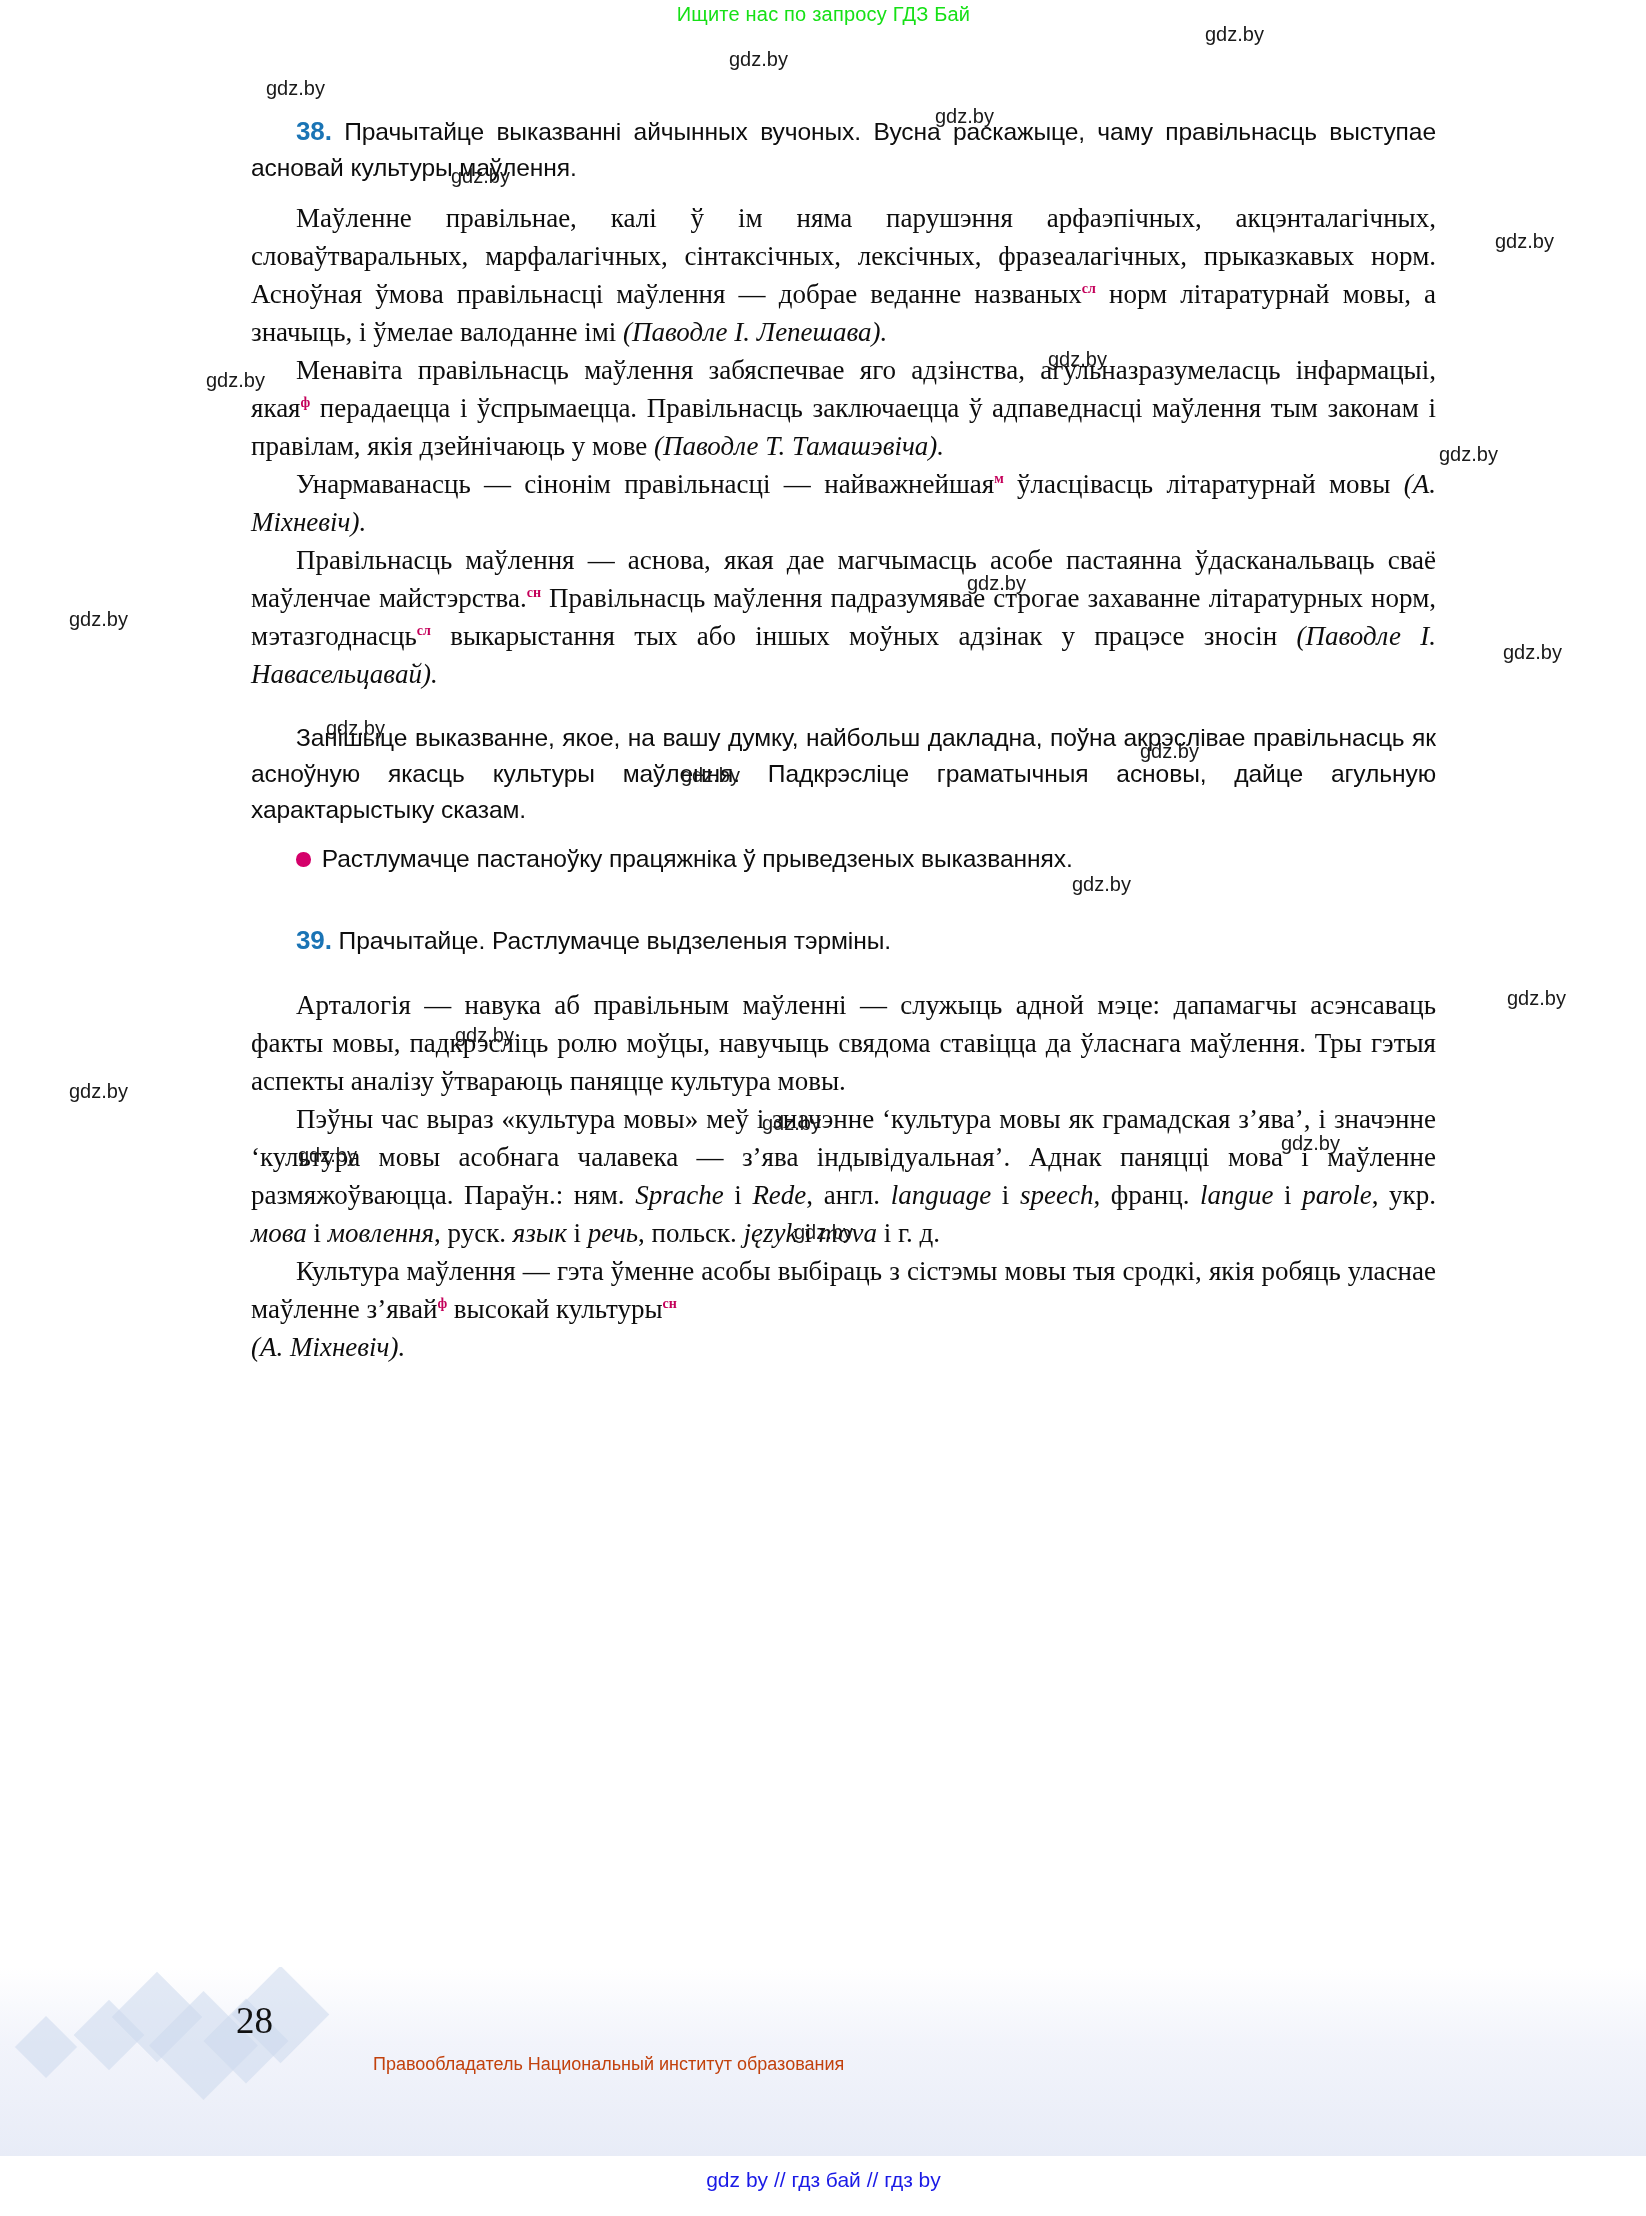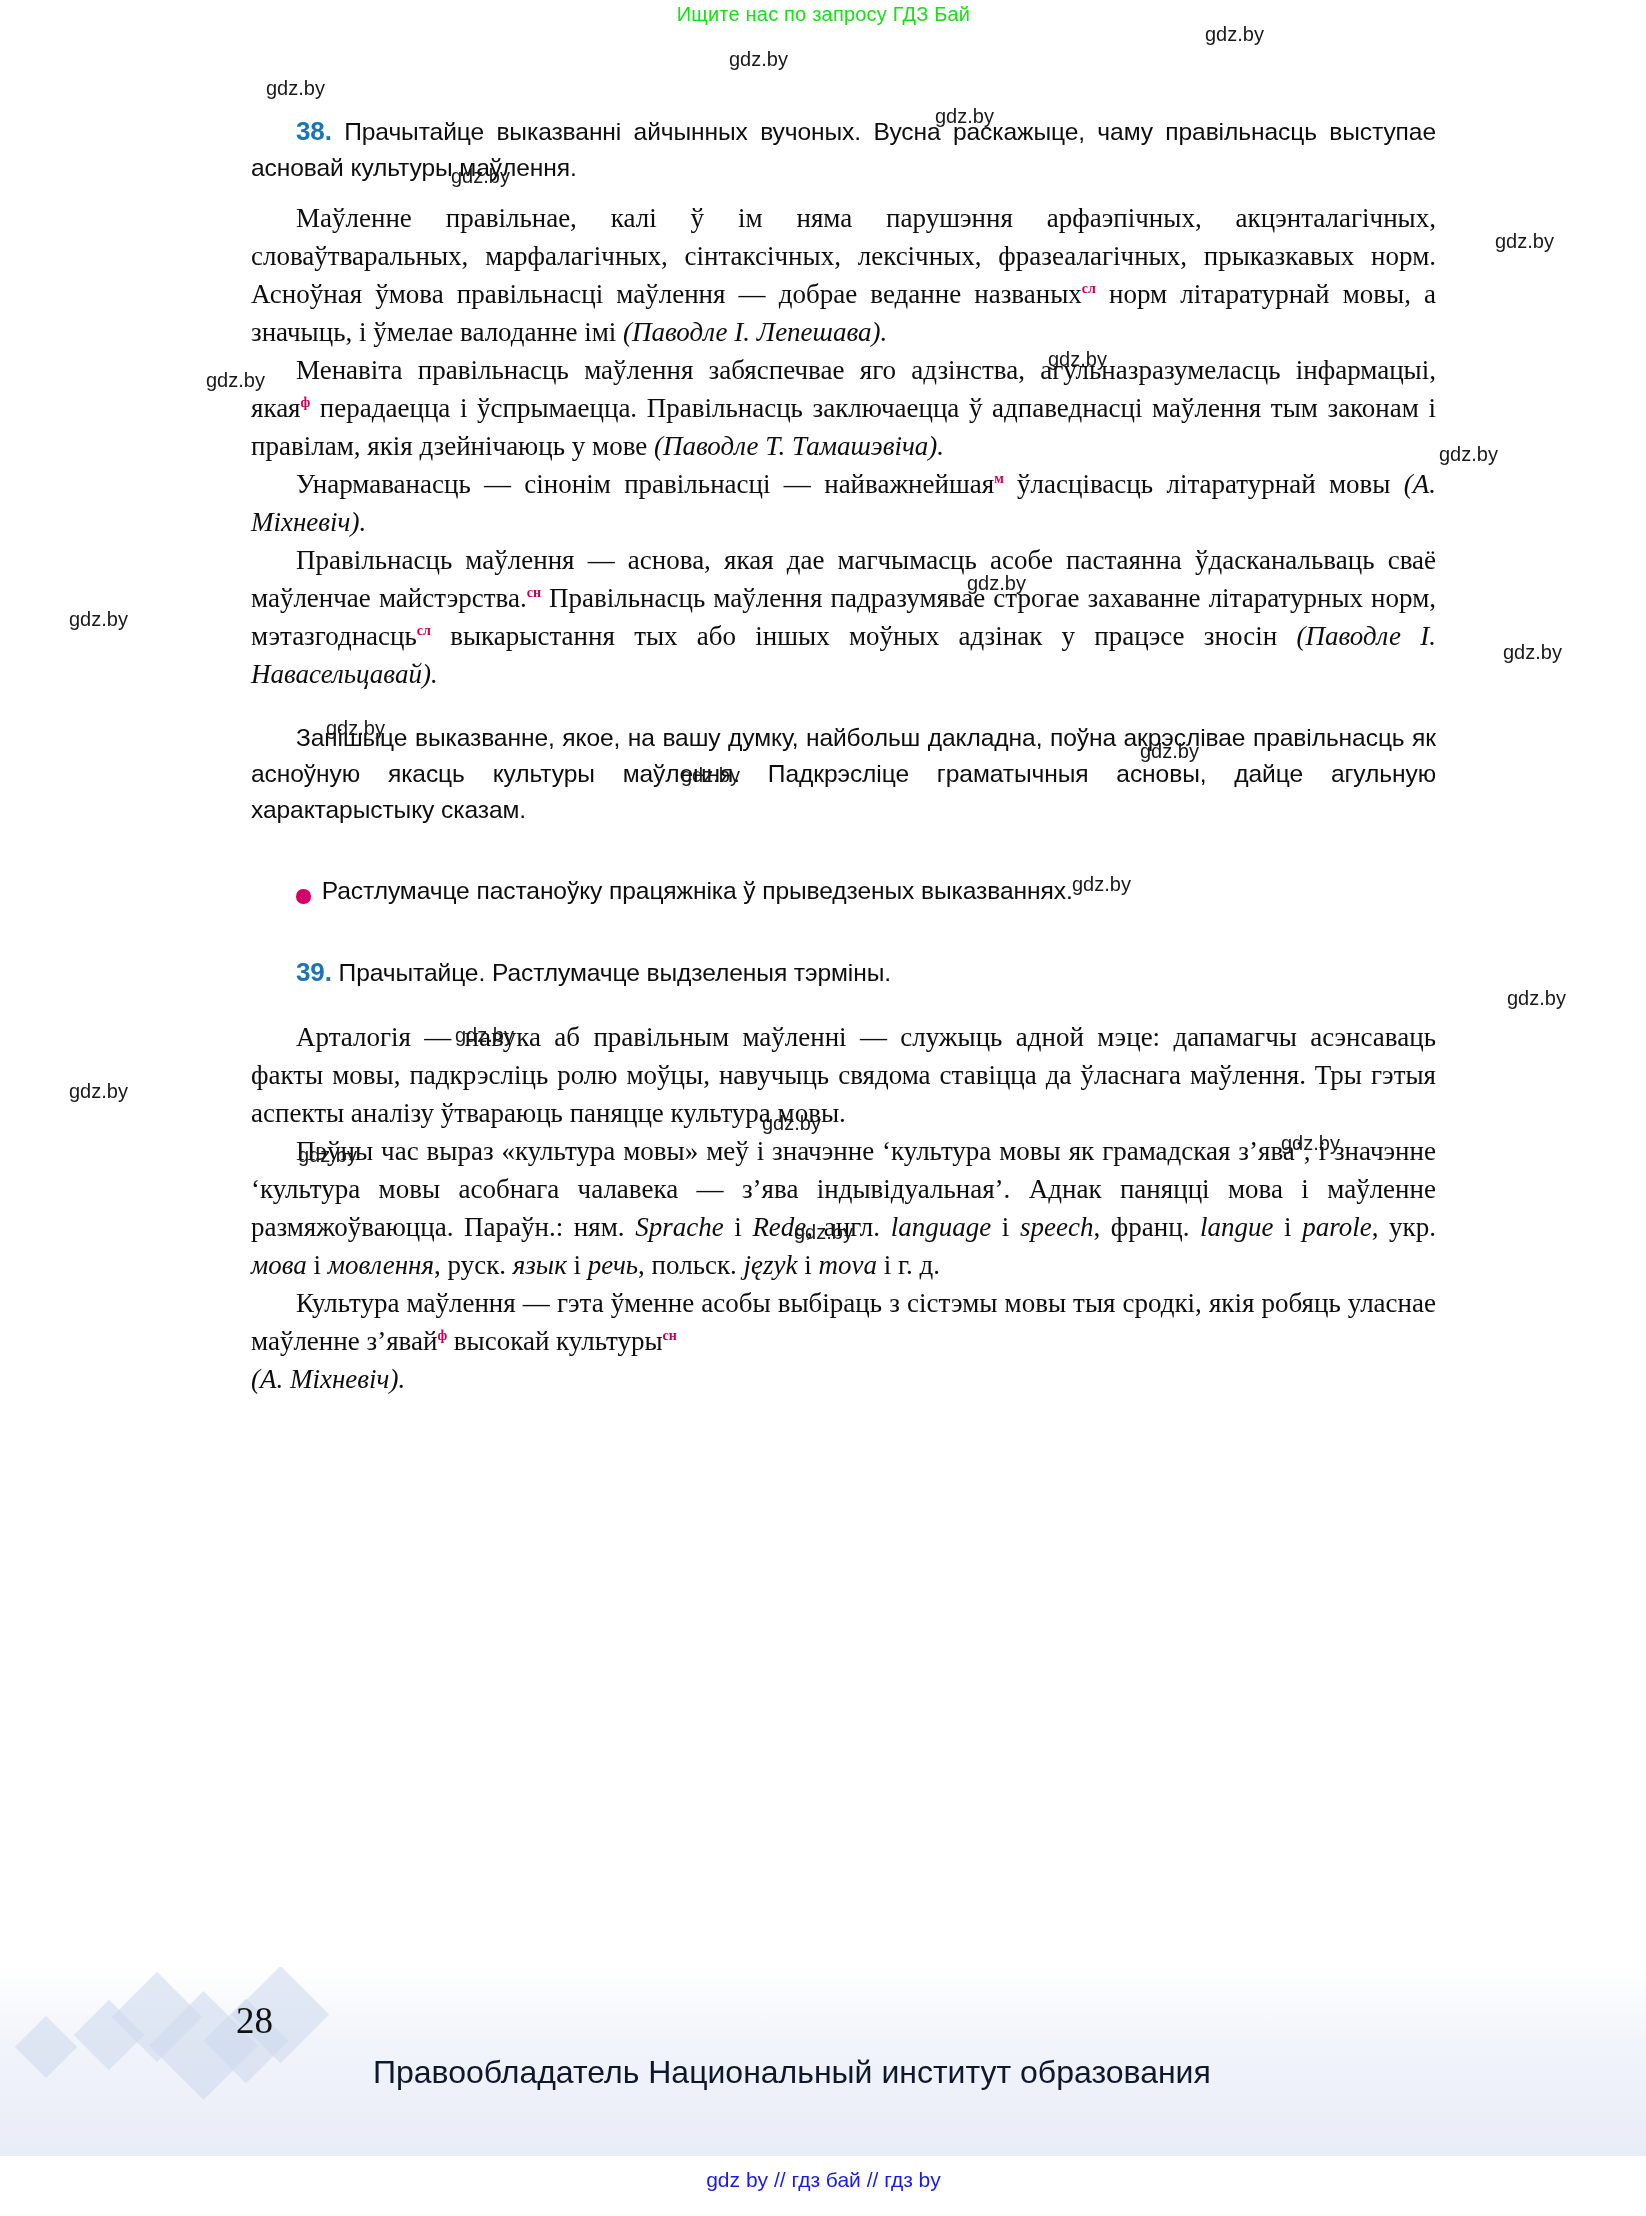--- a/index.html
+++ b/index.html
@@ -95,23 +95,22 @@
     font-weight: bold;
     font-size: 0.52em;
     font-family: "Liberation Serif", "DejaVu Serif", serif;
     vertical-align: super;
     line-height: 0;
   }
 
   
   .bullet-row {
     display: flex;
-    align-items: center;
+    align-items: flex-start;
     margin-left: 45px;
-    margin-top: 32px;
   }
   .bullet-dot {
     width: 14.5px; height: 14.5px;
     border-radius: 50%;
     background: #d4006a;
     flex: 0 0 auto;
     margin: 11.3px 11.3px 0 0;
   }
 
   
@@ -137,22 +136,22 @@
     font-family: "Liberation Serif", "DejaVu Serif", serif;
     font-size: 37px;
     color: #111111;
     z-index: 6;
   }
   .rights {
     position: absolute;
     left: 373px;
     top: 2054px;
     font-family: "Liberation Sans", "DejaVu Sans", sans-serif;
-    font-size: 32px;
-    color: #0f172a;
+    font-size: 18px;
+    color: #c2410c;
     white-space: nowrap;
     z-index: 6;
   }
   .bottom-links {
     position: absolute;
     left: 0;
     top: 2168px;
     width: 1647px;
     text-align: center;
     font-family: "Liberation Sans", "DejaVu Sans", sans-serif;

